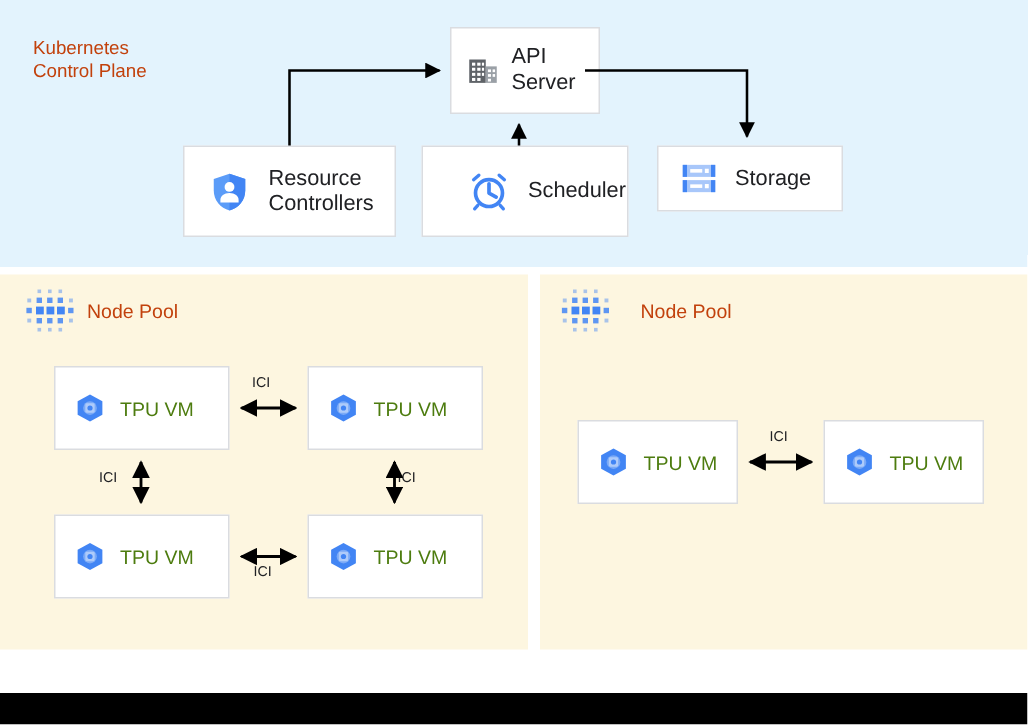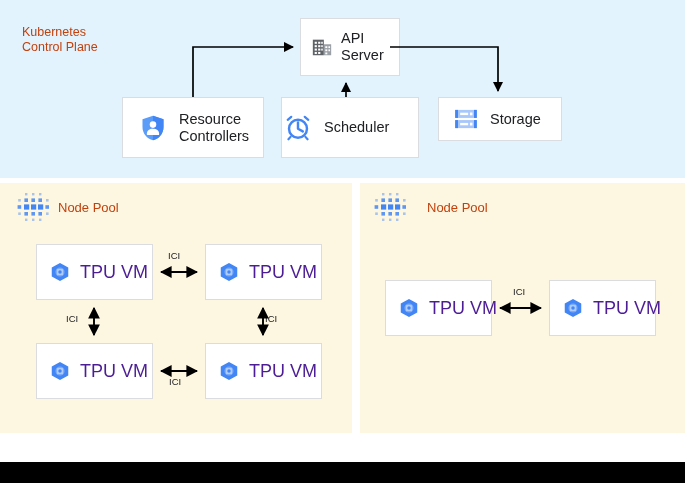--- a/index.html
+++ b/index.html
@@ -75,42 +75,42 @@
   #api-server-box .box-icon{width:22px;height:22px;margin-right:8px;}
 
   #resource-controllers-box{
     left:122px;top:97px;width:142px;height:61px;
     padding-left:16px;
   }
   #resource-controllers-box .box-icon{width:28px;height:28px;margin-right:12px;}
 
   #scheduler-box{
     left:281px;top:97px;width:138px;height:61px;
-    padding-left:2px;
+    padding-left:30px;
   }
   #scheduler-box .box-icon{width:28px;height:28px;margin-right:12px;}
 
   #storage-box{
     left:438px;top:97px;width:124px;height:44px;
     padding-left:14px;
   }
   #storage-box .box-icon{width:26px;height:26px;margin-right:11px;}
 
   
   .tpu-box{
     position:absolute;
     box-sizing:border-box;
     background:#ffffff;
     border:1px solid #dadce0;
     display:flex;
     align-items:center;
     padding-left:12px;
   }
   .tpu-box .box-icon{width:22px;height:22px;margin-right:9px;flex:0 0 auto;}
-  .tpu-box .box-label{font-size:18px;color:#4c1d95;white-space:nowrap;}
+  .tpu-box .box-label{font-size:13px;color:#4d7c0f;white-space:nowrap;}
 
   #tpu-vm-a{left:36px;top:244px;width:117px;height:56px;}
   #tpu-vm-b{left:205px;top:244px;width:117px;height:56px;}
   #tpu-vm-c{left:36px;top:343px;width:117px;height:56px;}
   #tpu-vm-d{left:205px;top:343px;width:117px;height:56px;}
   #tpu-vm-e{left:385px;top:280px;width:107px;height:56px;}
   #tpu-vm-f{left:549px;top:280px;width:107px;height:56px;}
 
   
   .ici-label{

